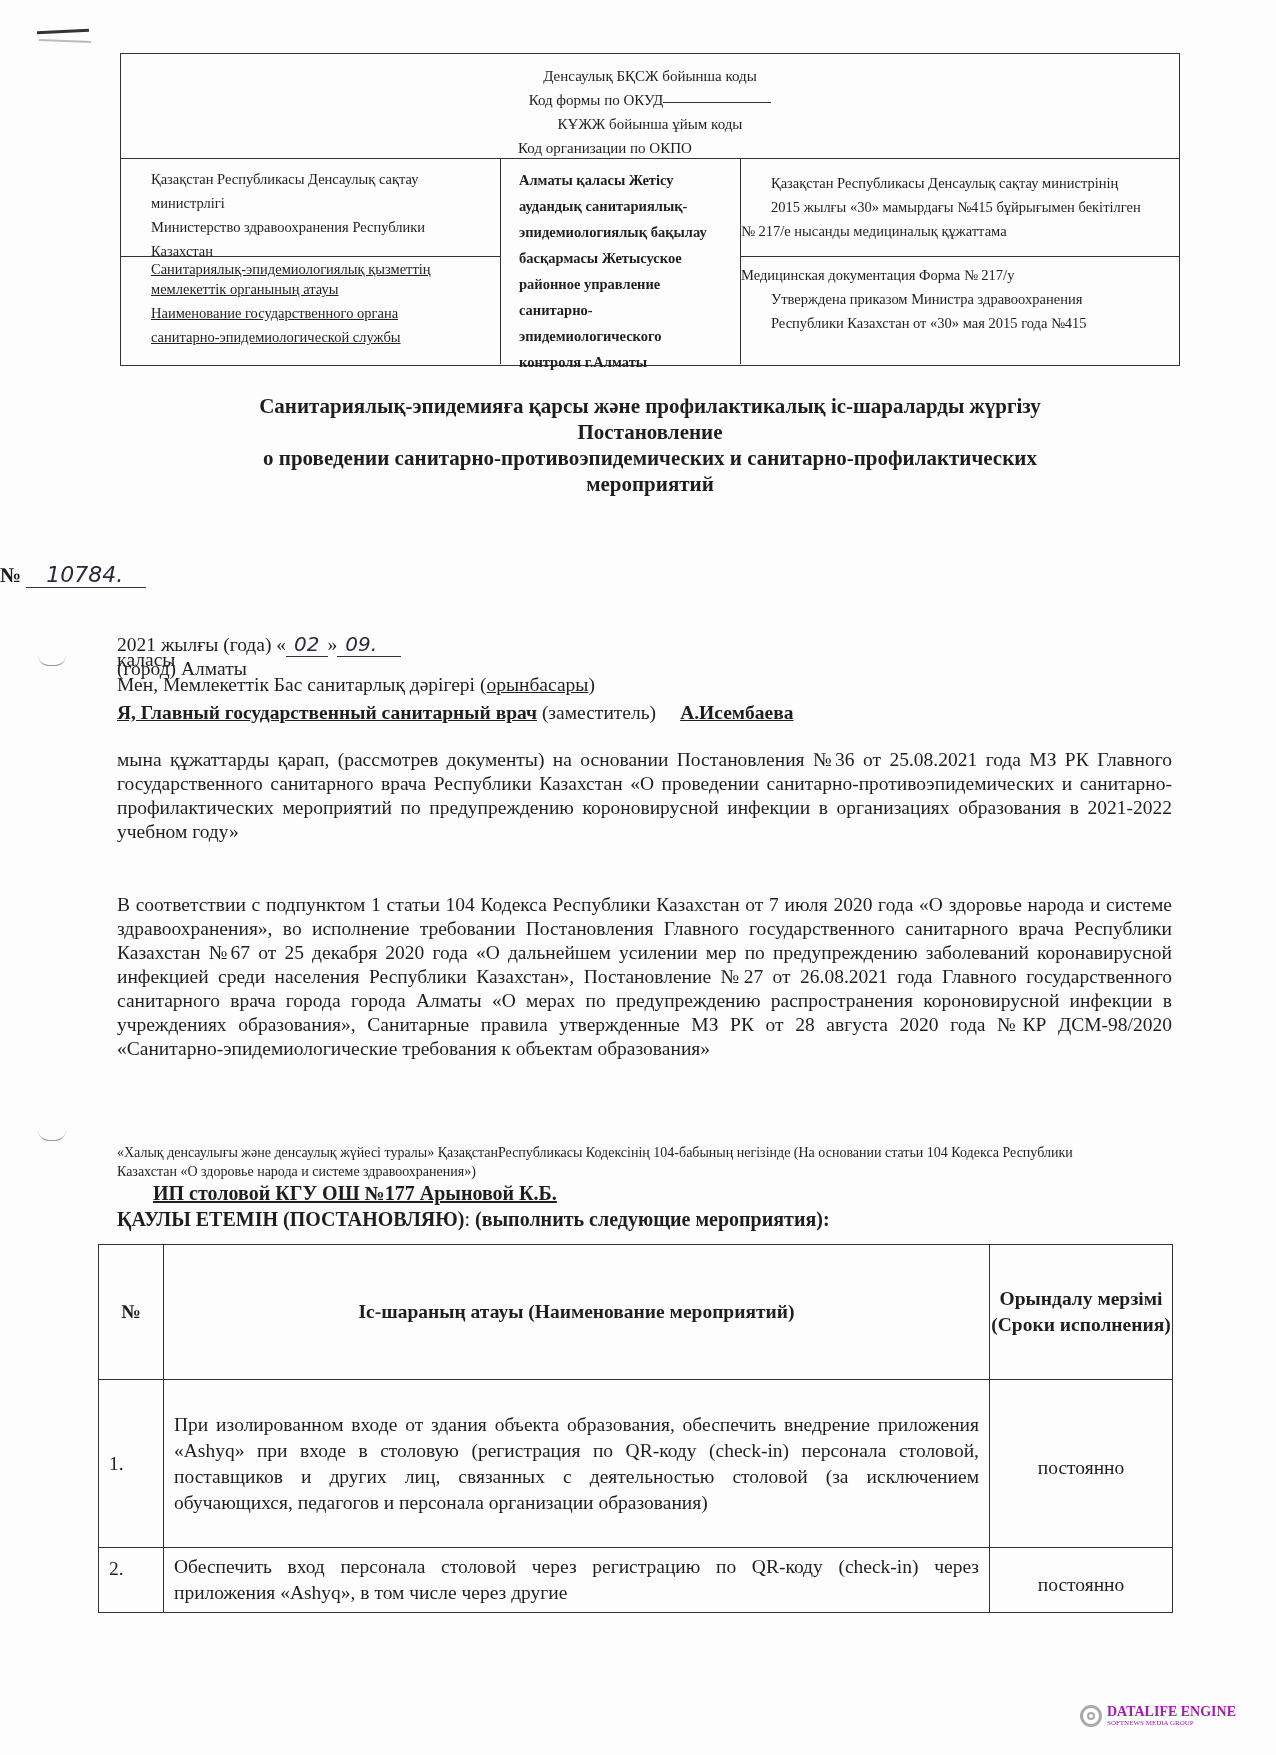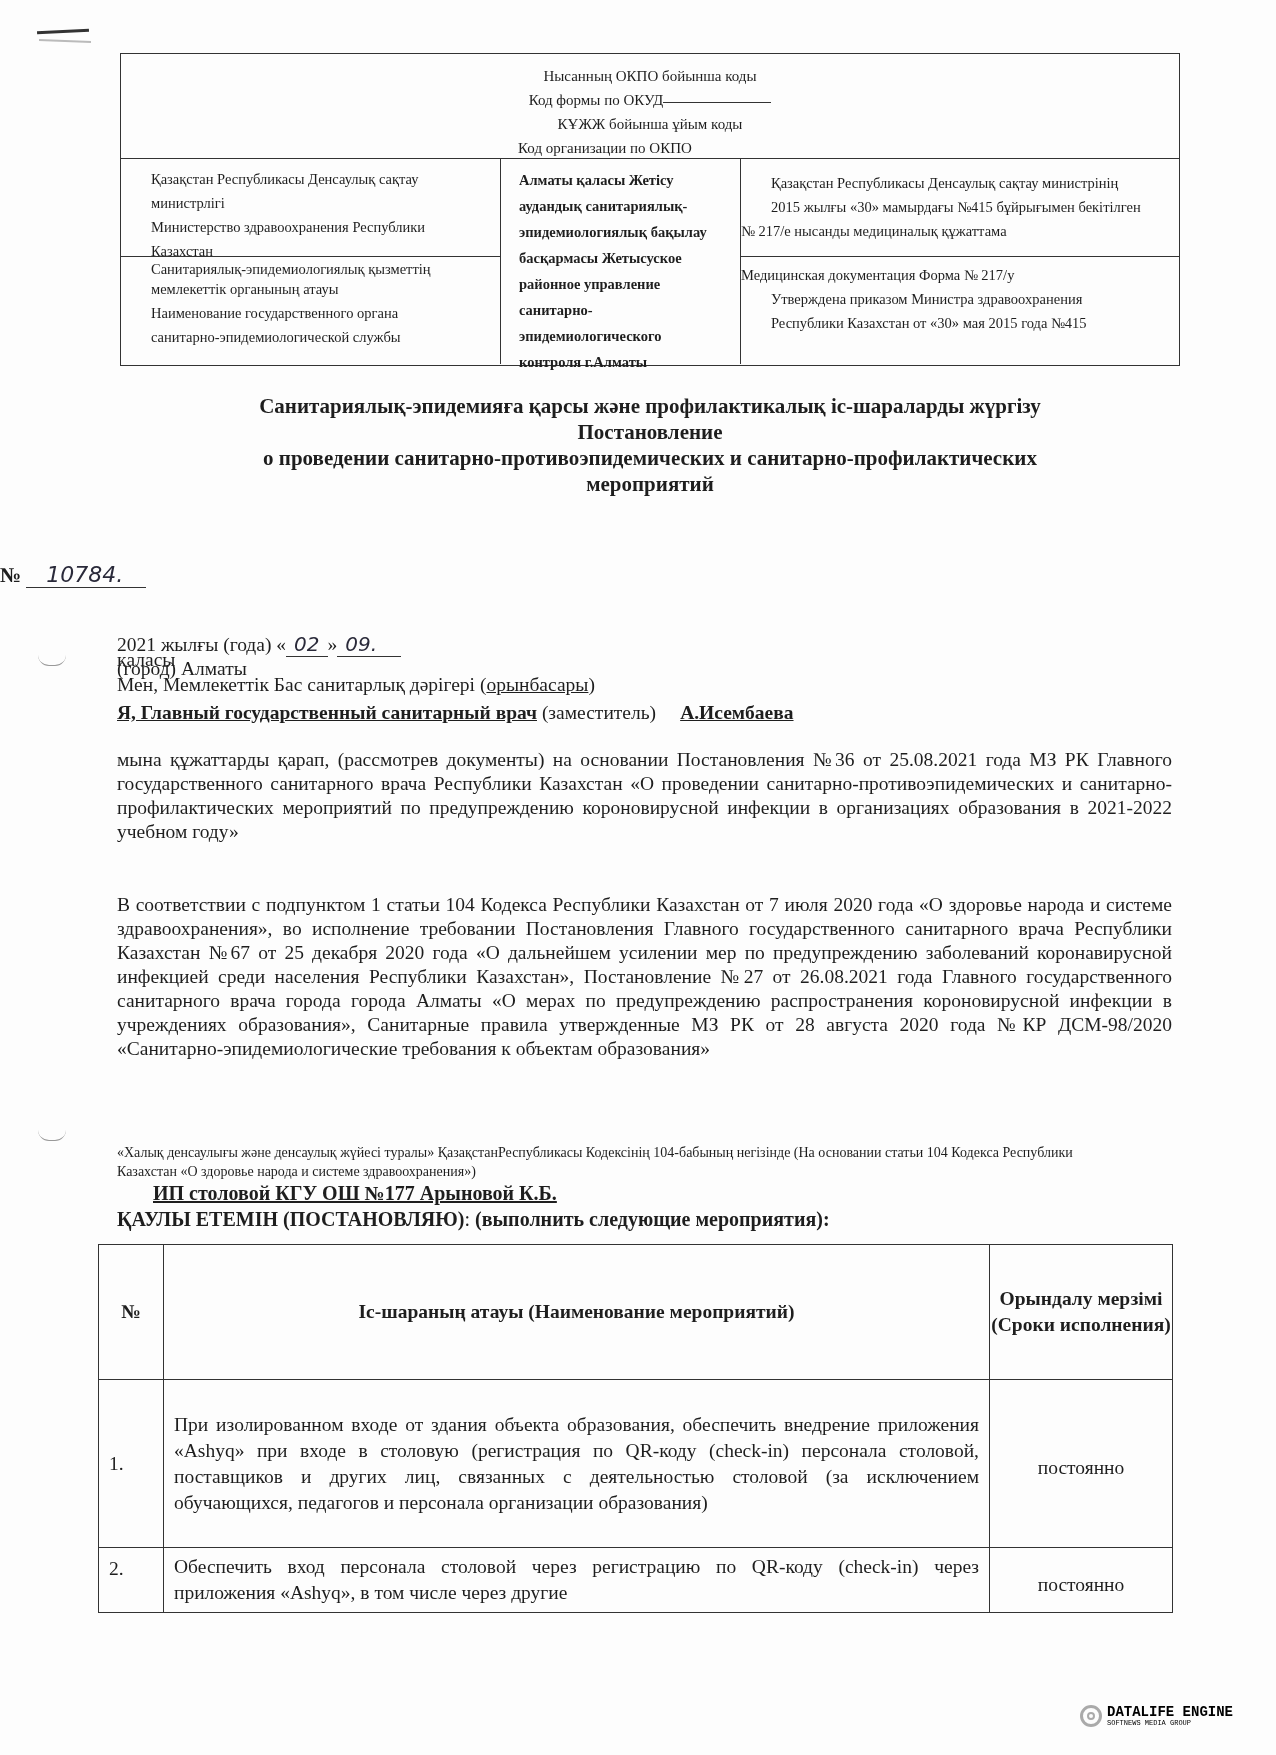--- a/index.html
+++ b/index.html
@@ -12,21 +12,21 @@
   .punch { position: absolute; left: 38px; width: 28px; height: 10px; border-bottom: 1.5px solid #999; border-radius: 0 0 14px 14px; }
 
   .header-box { position: absolute; left: 120px; top: 53px; width: 1060px; height: 313px; border: 1.5px solid #333; box-sizing: border-box; }
   .codes { height: 105px; border-bottom: 1.5px solid #333; text-align: center; font-size: 15px; line-height: 24px; padding-top: 10px; box-sizing: border-box; }
   .codes .c4 { margin-left: -90px; }
   .codes .line { display: inline-block; width: 108px; border-bottom: 1px solid #333; height: 1px; vertical-align: 2px; }
   .cols { display: flex; height: 205px; }
   .col { box-sizing: border-box; font-size: 14.5px; line-height: 24px; }
   .col1 { width: 380px; border-right: 1.5px solid #333; }
   .col1 .top { height: 98px; border-bottom: 1.5px solid #333; padding-top: 8px; box-sizing: border-box; }
-  .col1 .bot { padding-top: 2px; }
+  .col1 .bot { padding-top: 2px; text-decoration: underline; }
   .col2 { width: 240px; border-right: 1.5px solid #333; font-weight: bold; padding-top: 8px; font-size: 14.5px; line-height: 26px; }
   .col3 { flex: 1; }
   .col3 .top { height: 98px; border-bottom: 1.5px solid #333; padding-top: 12px; box-sizing: border-box; }
   .col3 .bot { padding-top: 6px; }
 
   .titles { position: absolute; left: 130px; width: 1040px; top: 393px; text-align: center; font-weight: bold; font-size: 21px; line-height: 26px; }
   .docnum { position: absolute; left: 0; width: 1276px; top: 562px; text-align: left; font-weight: bold; font-size: 21px; }
   .hand { font-family: "DejaVu Sans", sans-serif; font-style: italic; font-weight: normal; font-size: 22px; color: #2a2a3a; display: inline-block; border-bottom: 1.5px solid #333; padding: 0 10px; }
 
   .body-text { position: absolute; left: 117px; width: 1055px; font-size: 19.5px; line-height: 24px; text-align: justify; }
@@ -48,37 +48,37 @@
   table.measures { position: absolute; left: 98px; top: 1244px; width: 1075px; border-collapse: collapse; font-size: 19.5px; line-height: 26px; }
   table.measures td, table.measures th { border: 1.5px solid #333; vertical-align: middle; }
   table.measures th { font-weight: bold; text-align: center; height: 132px; }
   th.num { width: 62px; }
   th.deadline { width: 180px; }
   td.num { text-align: left; padding-left: 10px; }
   td.desc { text-align: justify; padding: 6px 10px 6px 10px; }
   td.dl { vertical-align: top; text-align: center; padding-top: 10px; }
   tr.row1 td { height: 155px; }
 
-  .watermark { position: absolute; left: 1080px; top: 1705px; display: flex; align-items: center; font-family: Liberation Mono, monospace; color: #000000; }
+  .watermark { position: absolute; left: 1080px; top: 1705px; display: flex; align-items: center; font-family: Liberation Serif, serif; color: #a21caf; }
   .wm-logo { width: 22px; height: 22px; border: 3px solid #aaa; border-radius: 50%; margin-right: 5px; position: relative; box-sizing: border-box; }
   .wm-logo::after { content: ""; position: absolute; left: 4px; top: 4px; width: 8px; height: 8px; border: 2px solid #aaa; border-radius: 50%; box-sizing: border-box; }
   .wm-title { font-weight: bold; font-size: 14px; line-height: 14px; }
   .wm-sub { font-size: 7px; line-height: 8px; }
 </style>
 </head>
 <body>
 
 <div class="scan-mark"></div>
 <div class="scan-mark2"></div>
 <div class="punch" style="top:655px"></div>
 <div class="punch" style="top:1130px"></div>
 
 <div class="header-box">
   <div class="codes">
-    <div>Нысанның ОКПО бойынша коды</div>
+    <div>Денсаулық БҚСЖ бойынша коды</div>
     <div><span>Код формы по ОКУД</span><span class="line"></span></div>
     <div>КҰЖЖ бойынша ұйым коды</div>
     <div class="c4">Код организации по ОКПО</div>
   </div>
   <div class="cols">
     <div class="col col1">
       <div class="top">
         <div style="padding:0 30px">Қазақстан Республикасы Денсаулық сақтау министрлігі</div>
         <div style="padding:0 30px">Министерство здравоохранения Республики Казахстан</div>
       </div>

